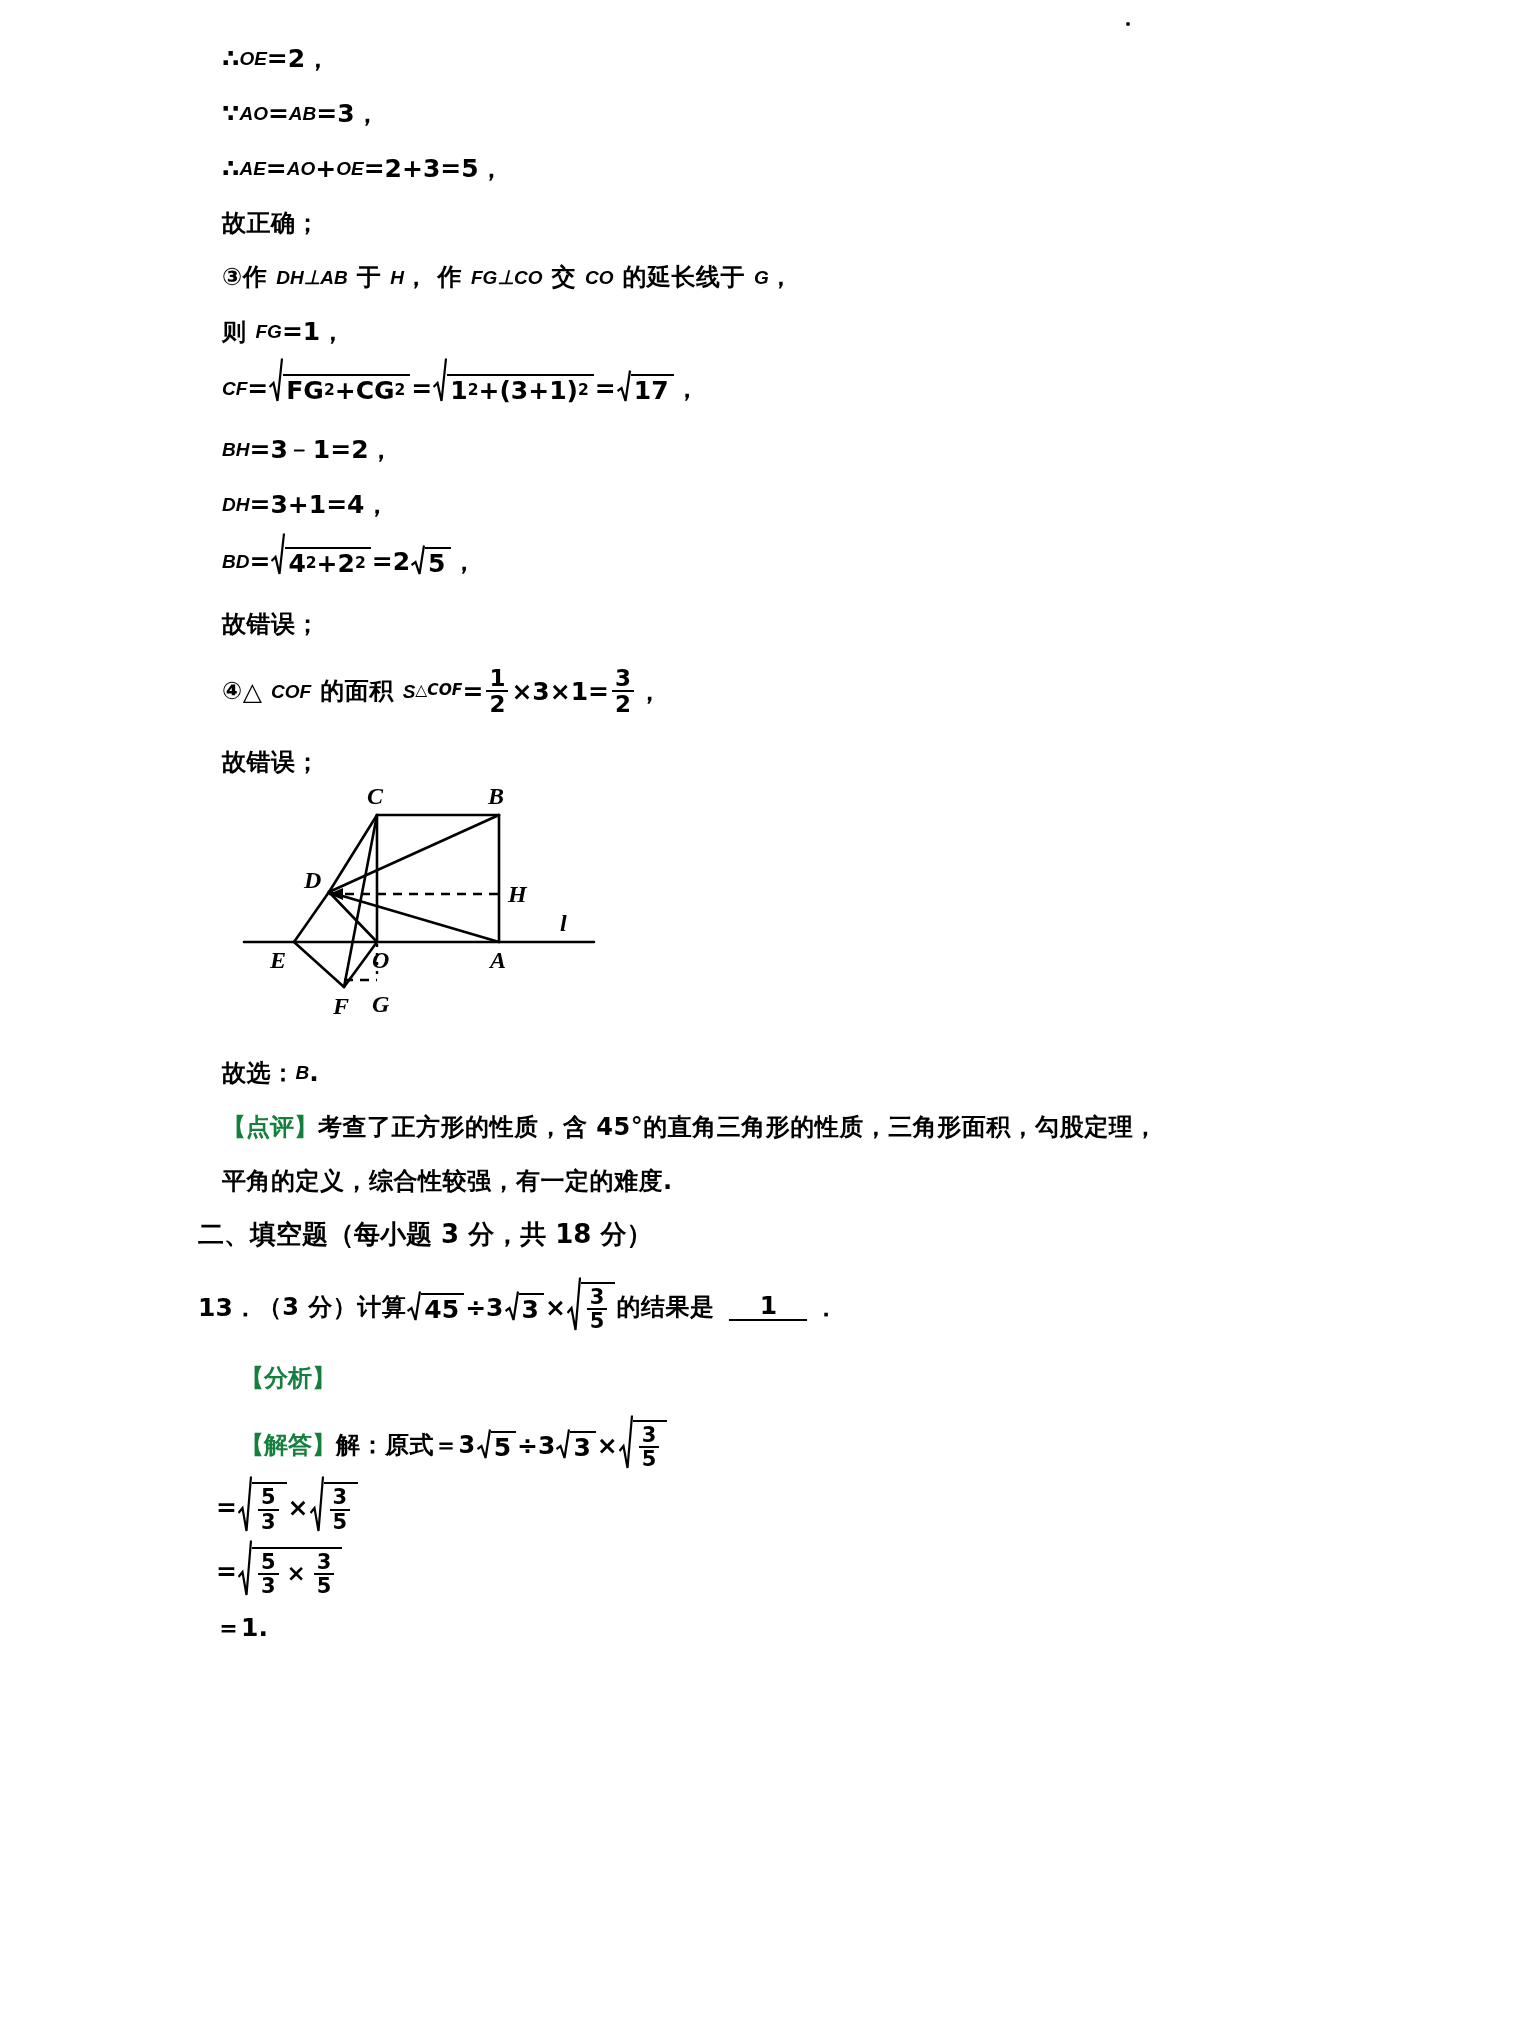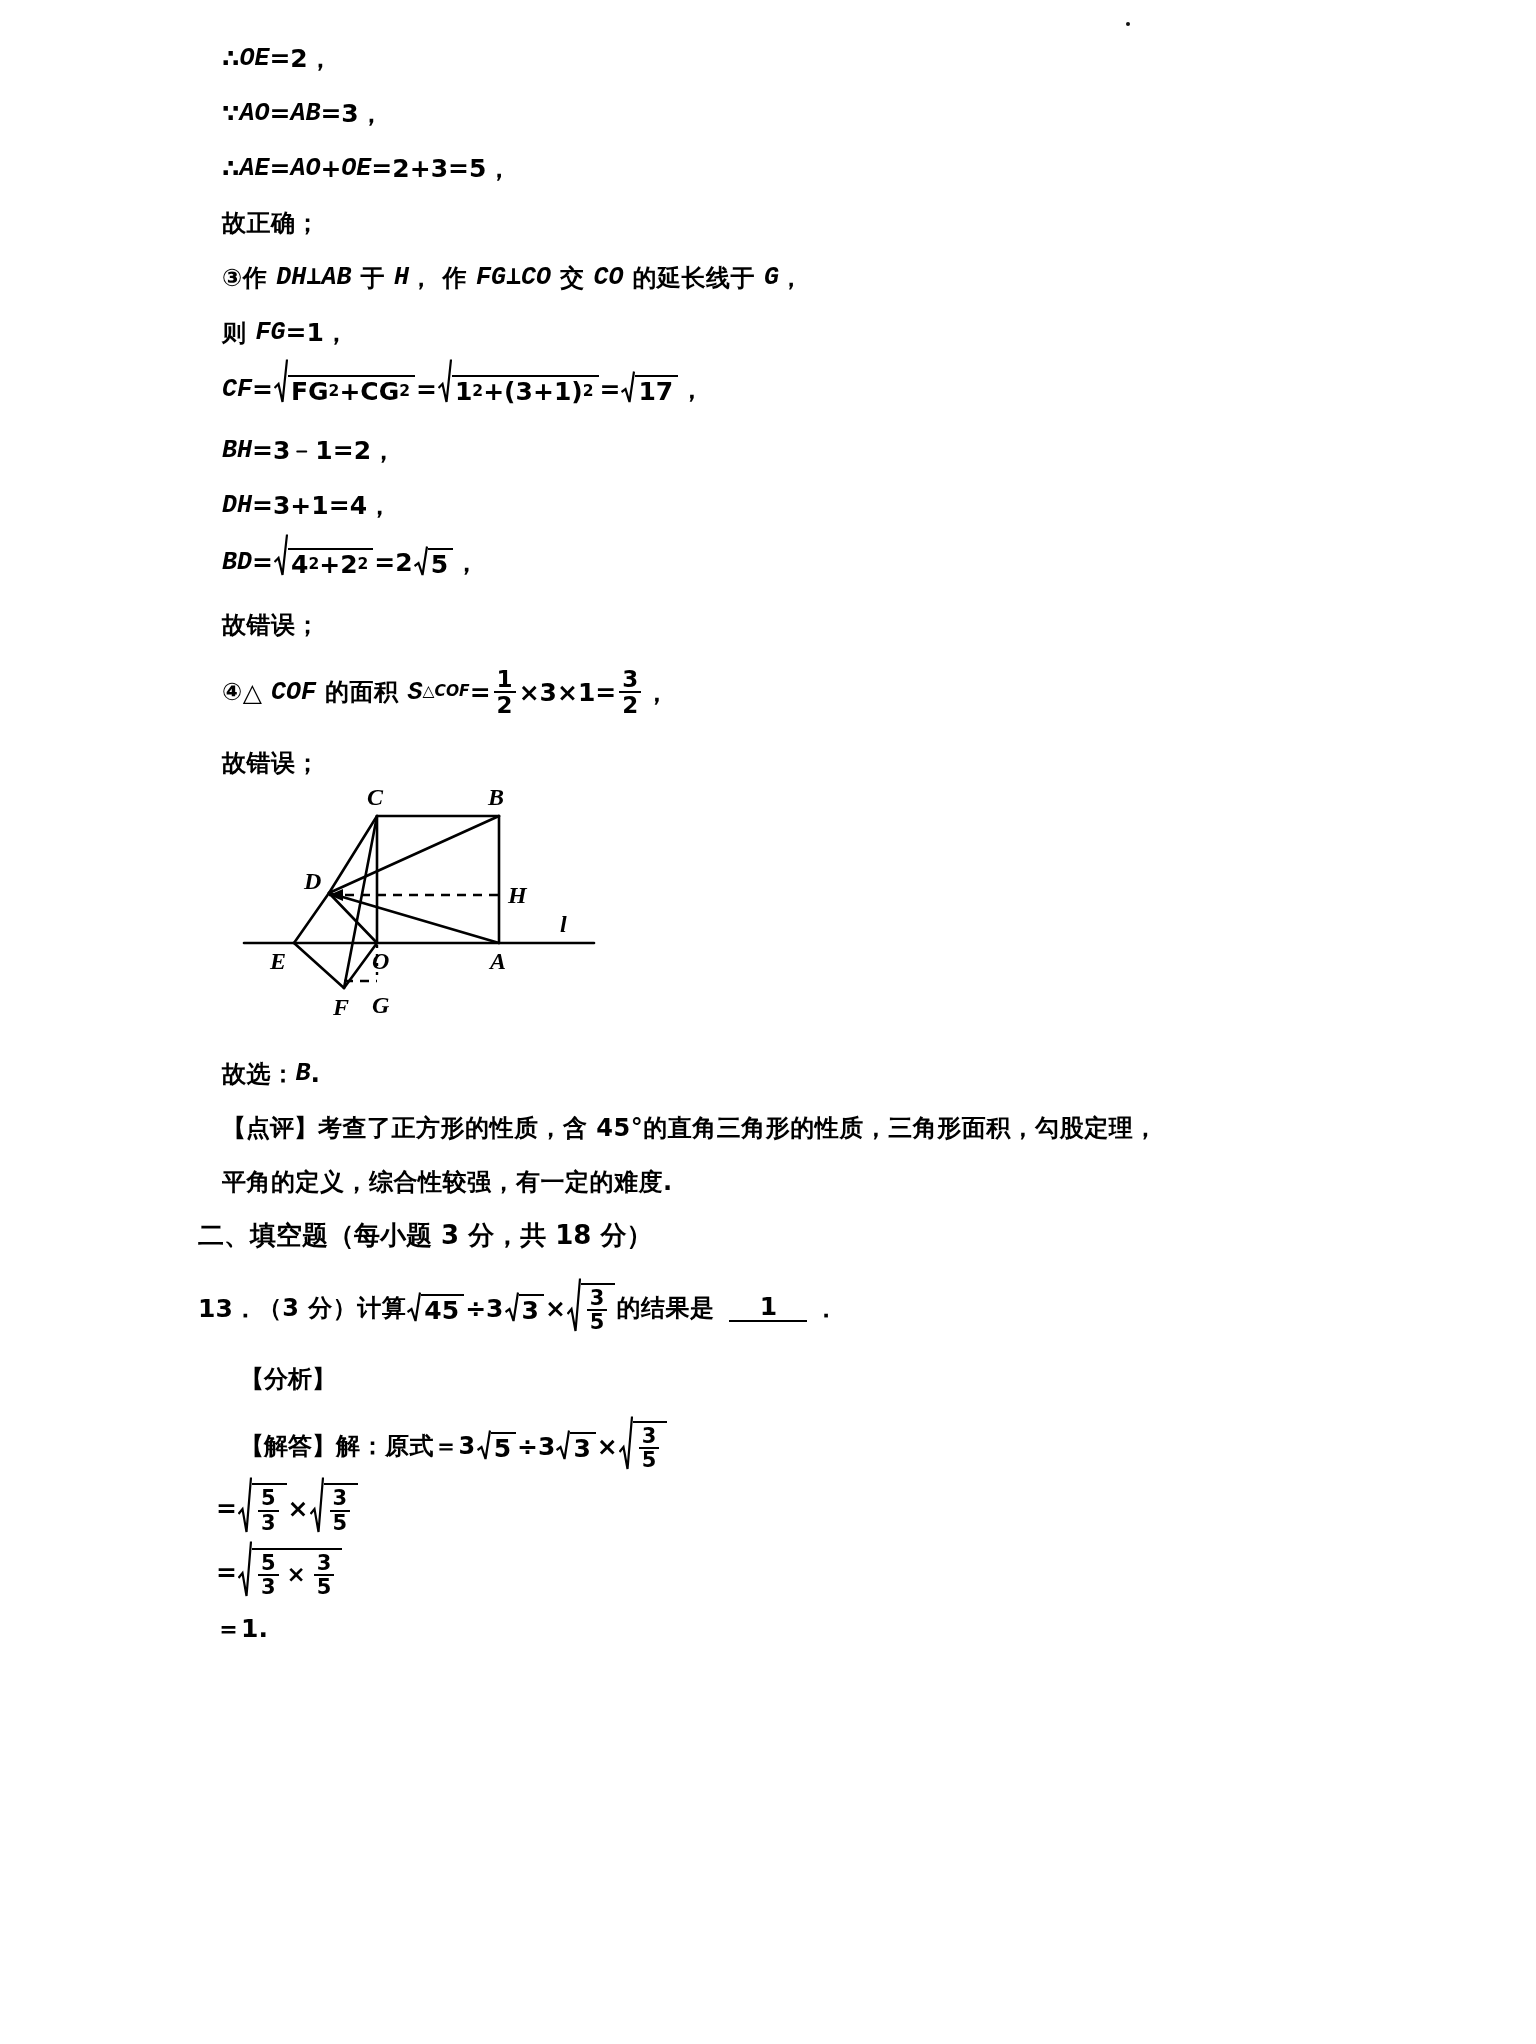--- a/index.html
+++ b/index.html
@@ -47,31 +47,31 @@
     white-space: nowrap;
   }
   .cn {
     font-family: "DejaVu Sans", "Liberation Sans", sans-serif;
     font-weight: 700;
     font-size: 24px;
     letter-spacing: 0.5px;
   }
   .it {
     font-style: italic;
-    font-family: Liberation Mono, monospace;
+    font-family: Liberation Sans, sans-serif;
+    font-weight: 700;
+    font-size: 19px;
+  }
+  .num {
+    font-family: "DejaVu Sans", "Liberation Sans", sans-serif;
     font-weight: 700;
     font-size: 25px;
   }
-  .num {
-    font-family: "DejaVu Sans", "Liberation Sans", sans-serif;
-    font-weight: 700;
-    font-size: 25px;
-  }
   .blue {
-    color: #000000;
+    color: #15803d;
     font-family: "DejaVu Sans", "Liberation Sans", sans-serif;
     font-weight: 700;
     font-size: 24px;
   }
   .frac {
     display: inline-flex;
     flex-direction: column;
     align-items: center;
     justify-content: center;
     vertical-align: middle;

